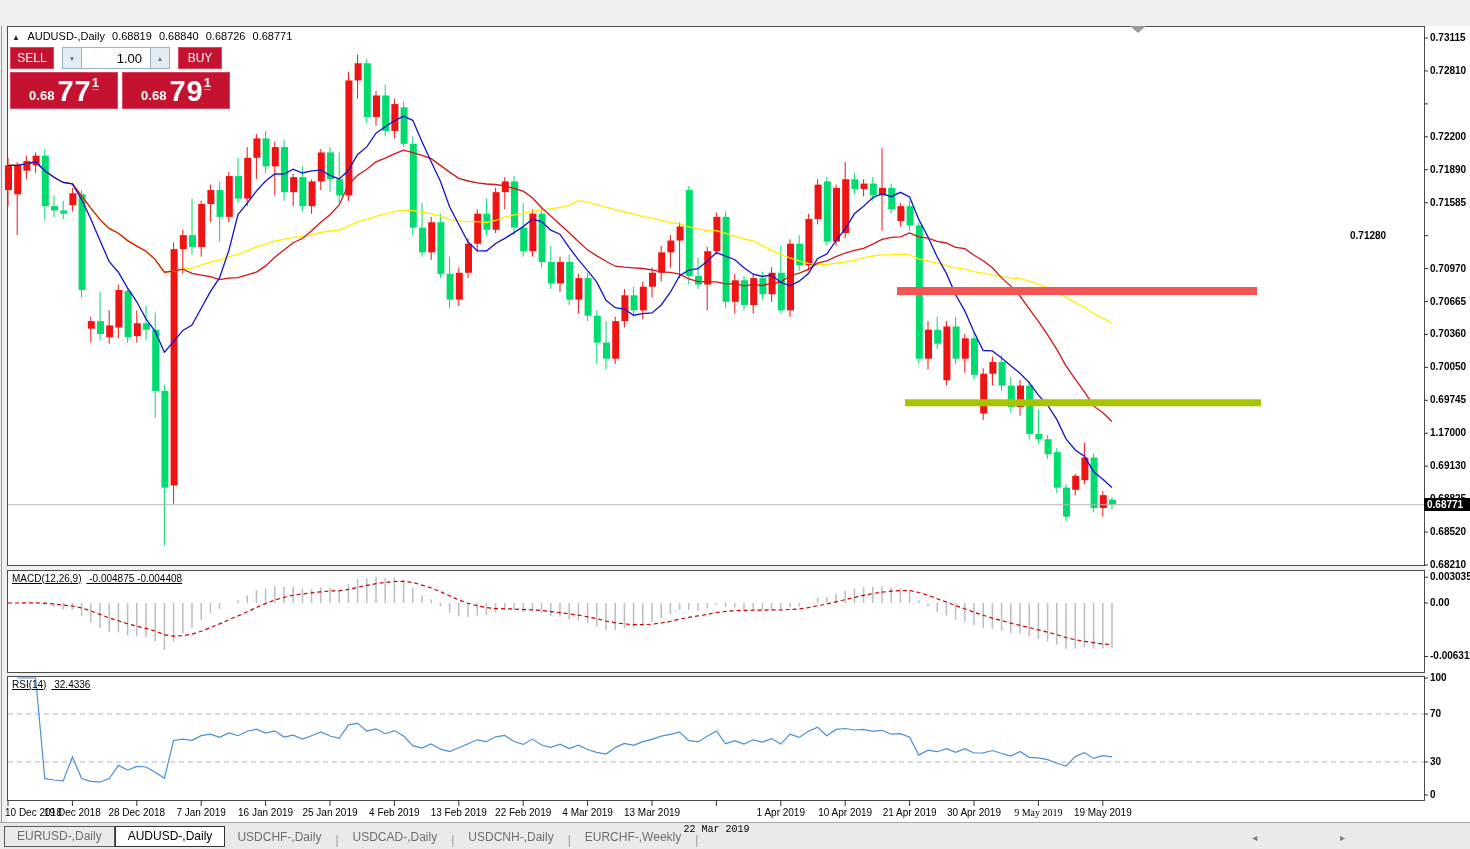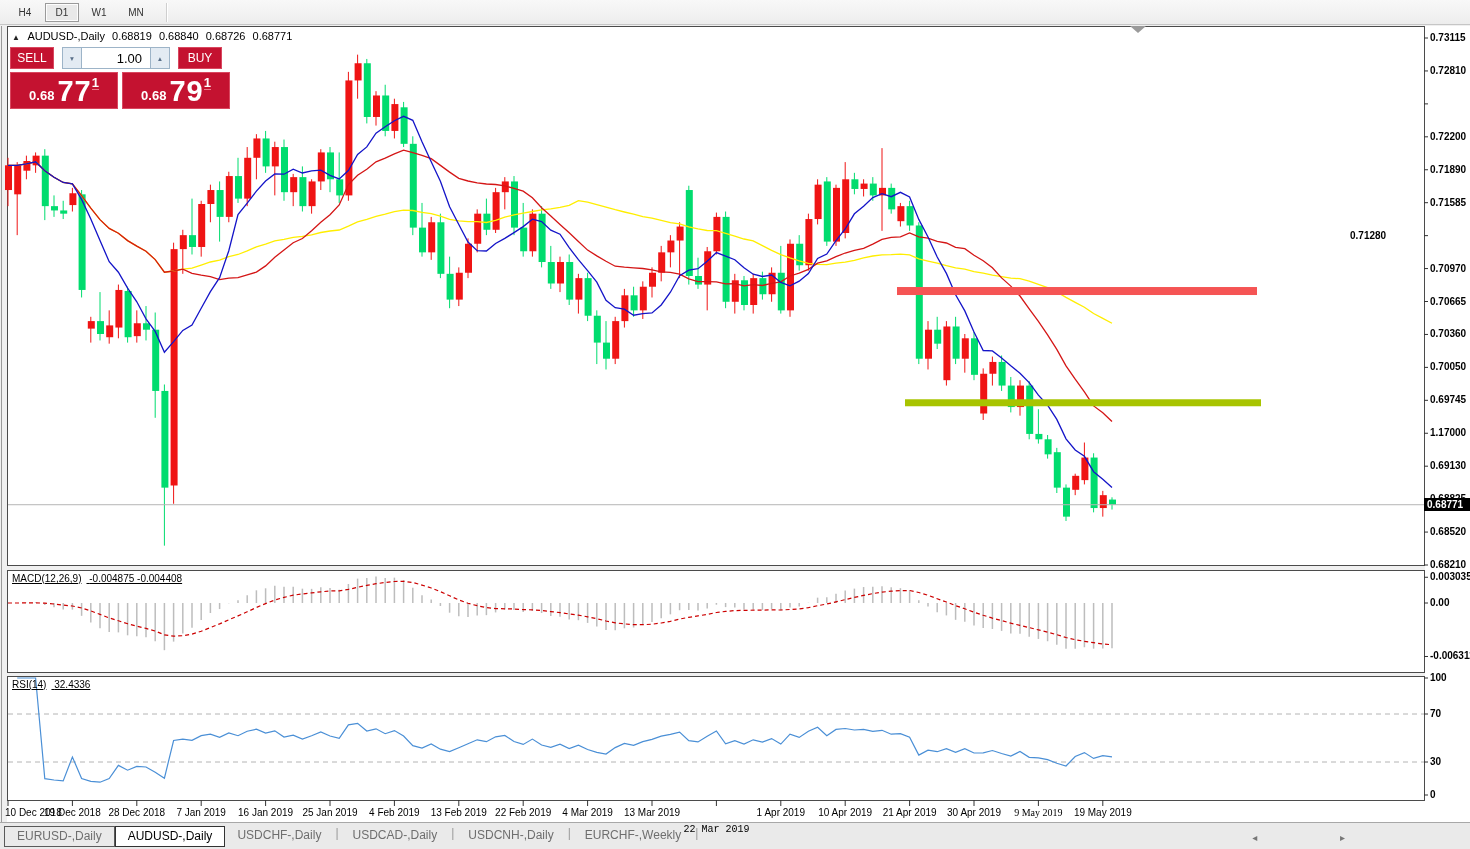--- a/index.html
+++ b/index.html
@@ -48,29 +48,20 @@
   .tab.boxed{border:1px solid #5a5a5a;background:#eaeaea;}
   .tab.active{background:#fff;color:#000;border:1px solid #333;}
   .tabdiv{color:#9a9a9a;font-size:12px;margin:0 2px;}
   .scrollArrows{position:absolute;right:85px;top:832px;z-index:5;color:#777;font-size:10px;letter-spacing:40px;}
 </style>
 </head>
 <body>
 
 <div class="app">
 
-  <div class="toolbar">
-    <div id="tfButtons" style="display:flex;">
-        <div class="tfbtn">H4</div>
-        <div class="tfbtn active">D1</div>
-        <div class="tfbtn">W1</div>
-        <div class="tfbtn">MN</div>
-      </div>
-    <div class="tbsep"></div>
-  </div>
 
   <div class="leftline"></div>
 
   <div class="pane" id="mainPane"></div>
   <div class="pane" id="macdPane"></div>
   <div class="pane" id="rsiPane"></div>
   <div id="axisCol"></div>
   <div id="dateStrip"></div>
 
   <div class="chartTitle">
@@ -597,21 +588,21 @@
       <div class="datelabel" style="left: 845.2px; top: 807px; transform: translateX(-50%);">10 Apr 2019</div>
       <div class="datelabel" style="left: 909.6px; top: 807px; transform: translateX(-50%);">21 Apr 2019</div>
       <div class="datelabel" style="left: 974px; top: 807px; transform: translateX(-50%);">30 Apr 2019</div>
       <div class="datelabel" style="left: 1038.4px; top: 807px; transform: translateX(-50%); font-family: Liberation Serif, serif;">9 May 2019</div>
       <div class="datelabel" style="left: 1102.8px; top: 807px; transform: translateX(-50%);">19 May 2019</div>
     </div>
 
   <div id="bidTag" style="top: 498.225px;">0.68771</div>
 
   <div class="tabbar">
-    <div id="tabsRow" style="display:flex;align-items:flex-start;">
+    <div id="tabsRow" style="display:flex;align-items:flex-end;">
         <div class="tab boxed">EURUSD-,Daily</div>
         <div class="tab boxed active">AUDUSD-,Daily</div>
         <div class="tab">USDCHF-,Daily</div>
         <span class="tabdiv">|</span>
         <div class="tab">USDCAD-,Daily</div>
         <span class="tabdiv">|</span>
         <div class="tab">USDCNH-,Daily</div>
         <span class="tabdiv">|</span>
         <div class="tab">EURCHF-,Weekly</div>
         <span class="tabdiv">|</span>

